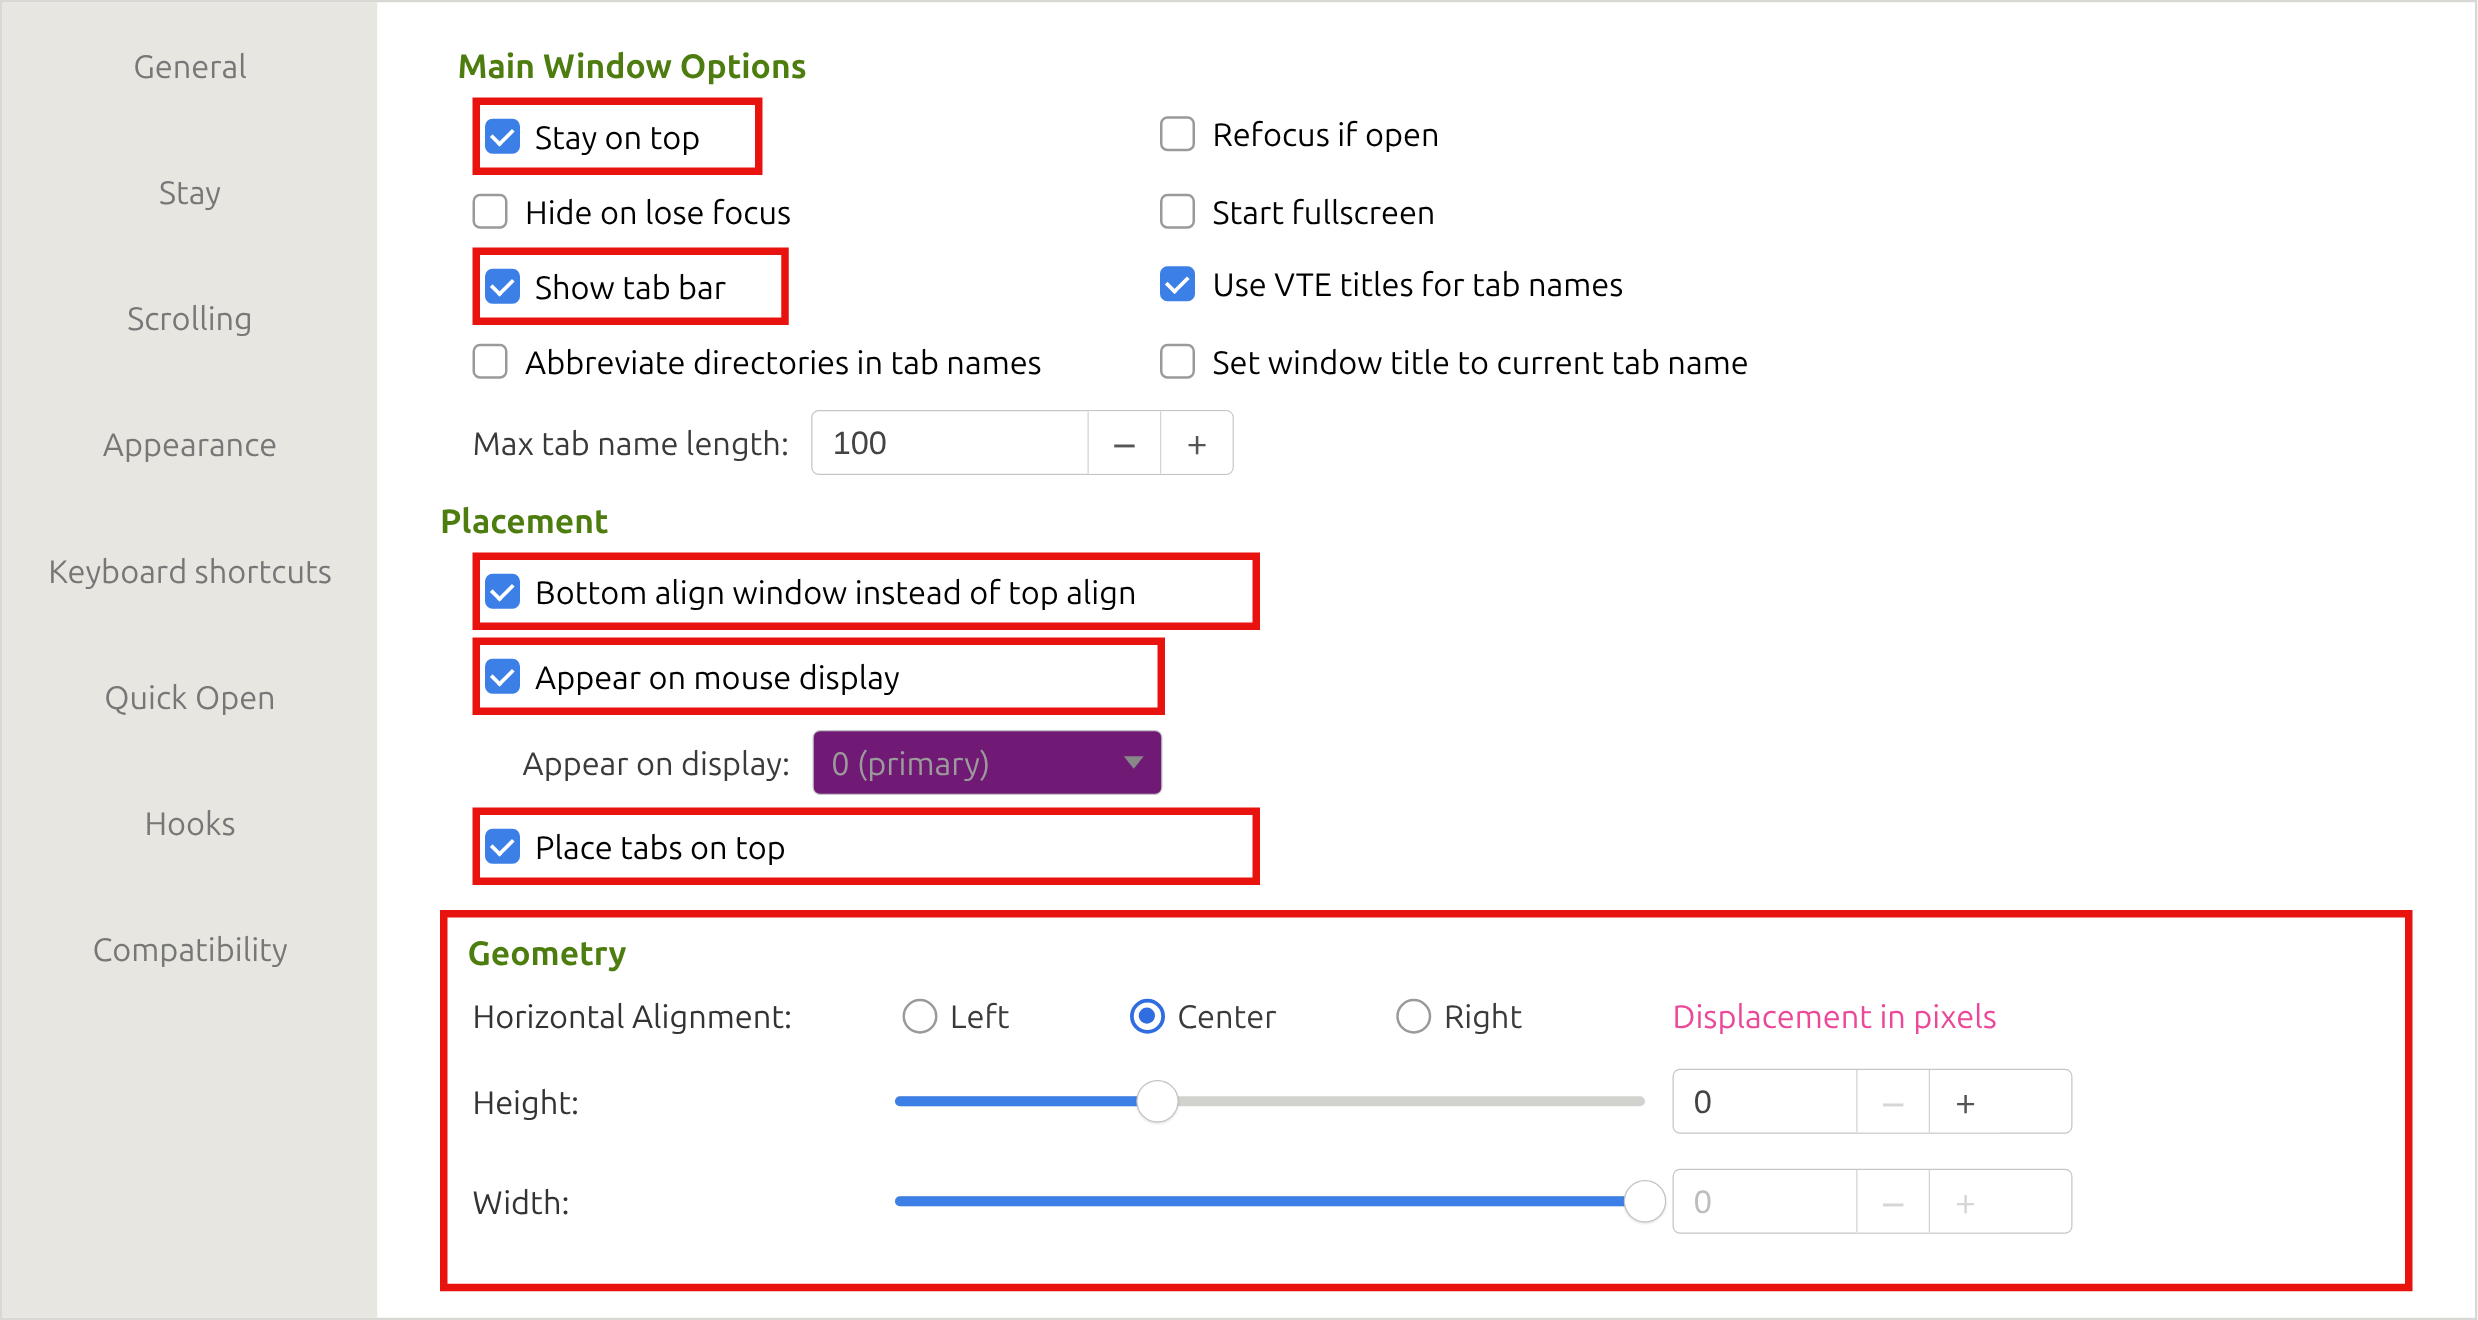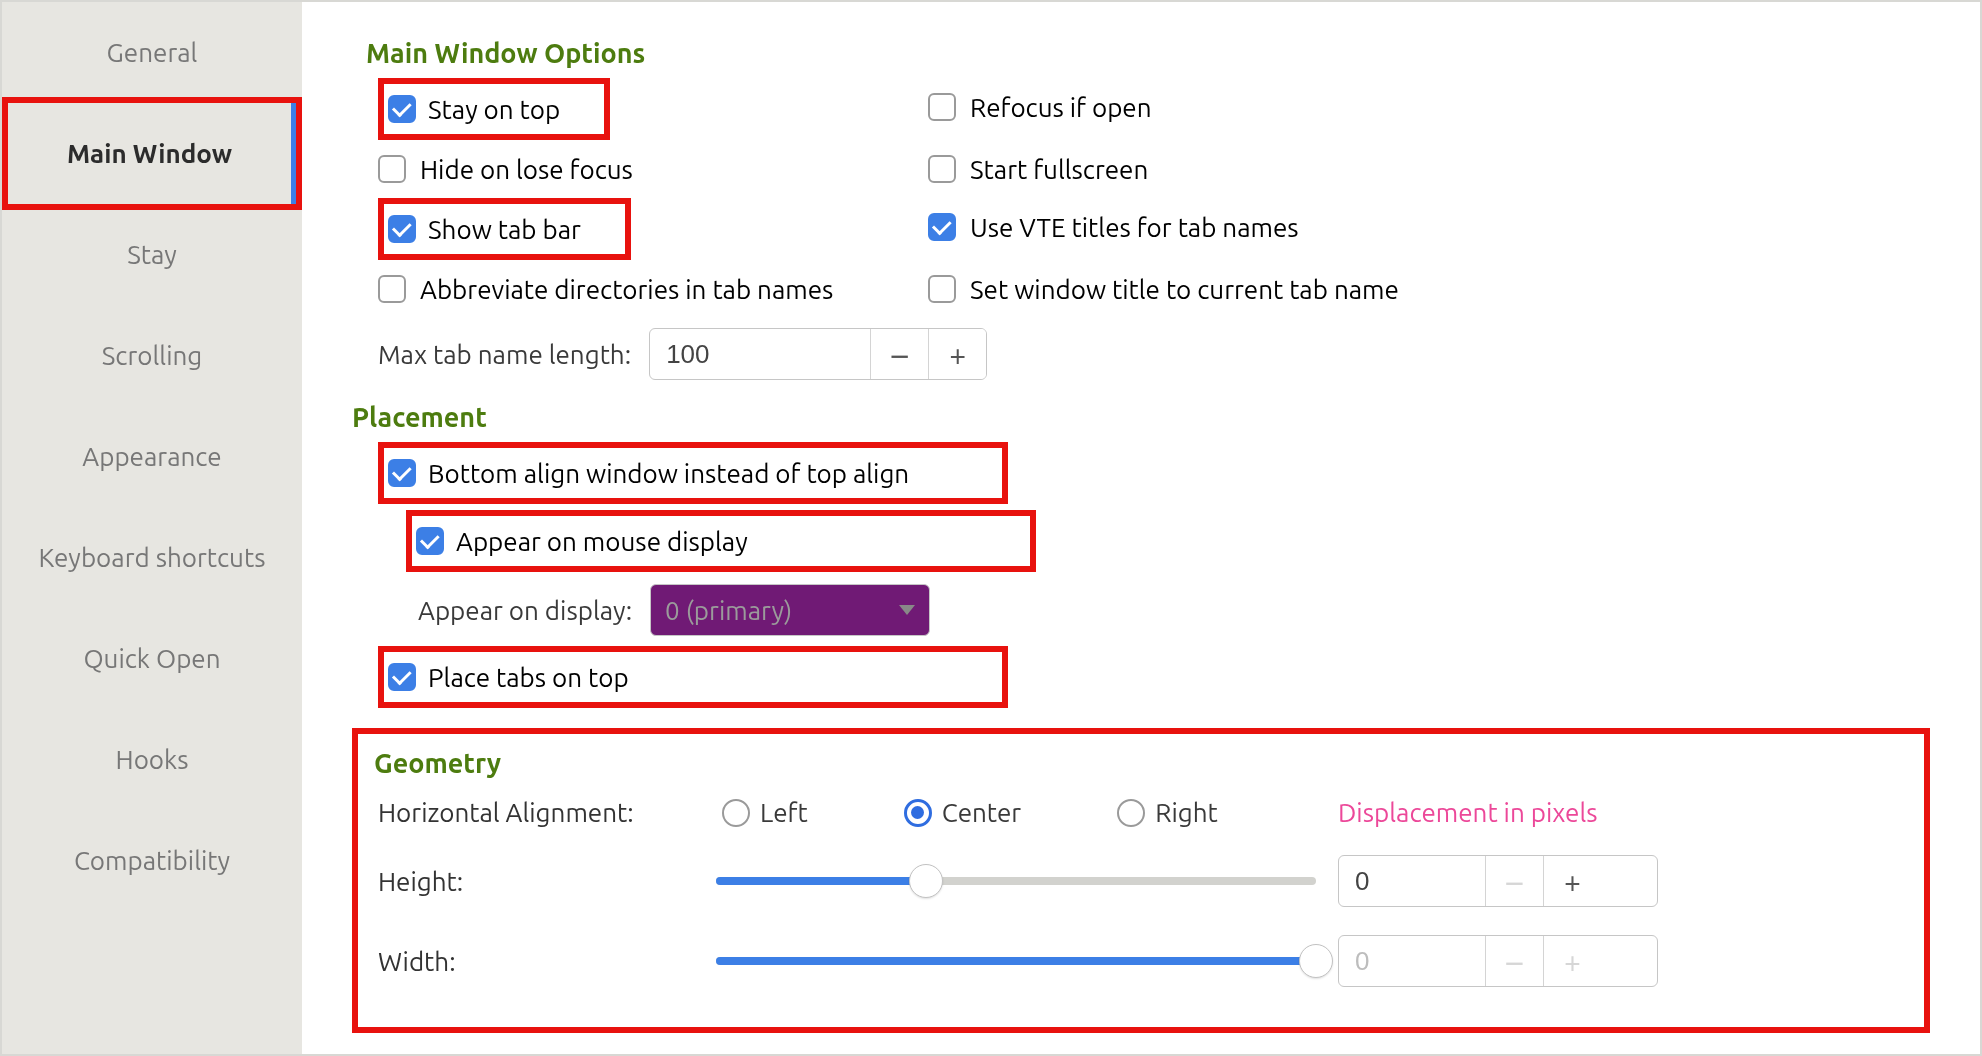--- a/index.html
+++ b/index.html
@@ -194,23 +194,20 @@
 
   .geom-label { padding-left: 4px; color:#333; }
 </style>
 </head>
 <body>
 
 <div class="app">
 
   <div class="sidebar">
     <div class="sidebar-item">General</div>
-    <div class="highlight-box" style="margin:-6px 0;">
-      <div class="sidebar-item active">Main Window</div>
-    </div>
     <div class="sidebar-item">Stay</div>
     <div class="sidebar-item">Scrolling</div>
     <div class="sidebar-item">Appearance</div>
     <div class="sidebar-item">Keyboard shortcuts</div>
     <div class="sidebar-item">Quick Open</div>
     <div class="sidebar-item">Hooks</div>
     <div class="sidebar-item">Compatibility</div>
   </div>
 
   <div class="content">
@@ -271,21 +268,21 @@
 
     <div class="section-title" style="margin-top:16px;">Placement</div>
 
     <div style="padding-left:26px; margin-bottom:6px;">
       <span class="highlight-inline" style="width:630px;">
         <span class="checkbox checked"></span>
         <span class="label-text">Bottom align window instead of top align</span>
       </span>
     </div>
     <div style="padding-left:26px; margin-bottom:6px;">
-      <span class="highlight-inline" style="width:630px;margin-left:28px;">
+      <span class="highlight-inline" style="width:554px;">
         <span class="checkbox checked"></span>
         <span class="label-text">Appear on mouse display</span>
       </span>
     </div>
     <div class="row-field" style="padding-left:66px;">
       <span class="field-label">Appear on display:</span>
       <span class="dropdown">
         <span>0 (primary)</span>
         <span class="caret"></span>
       </span>

